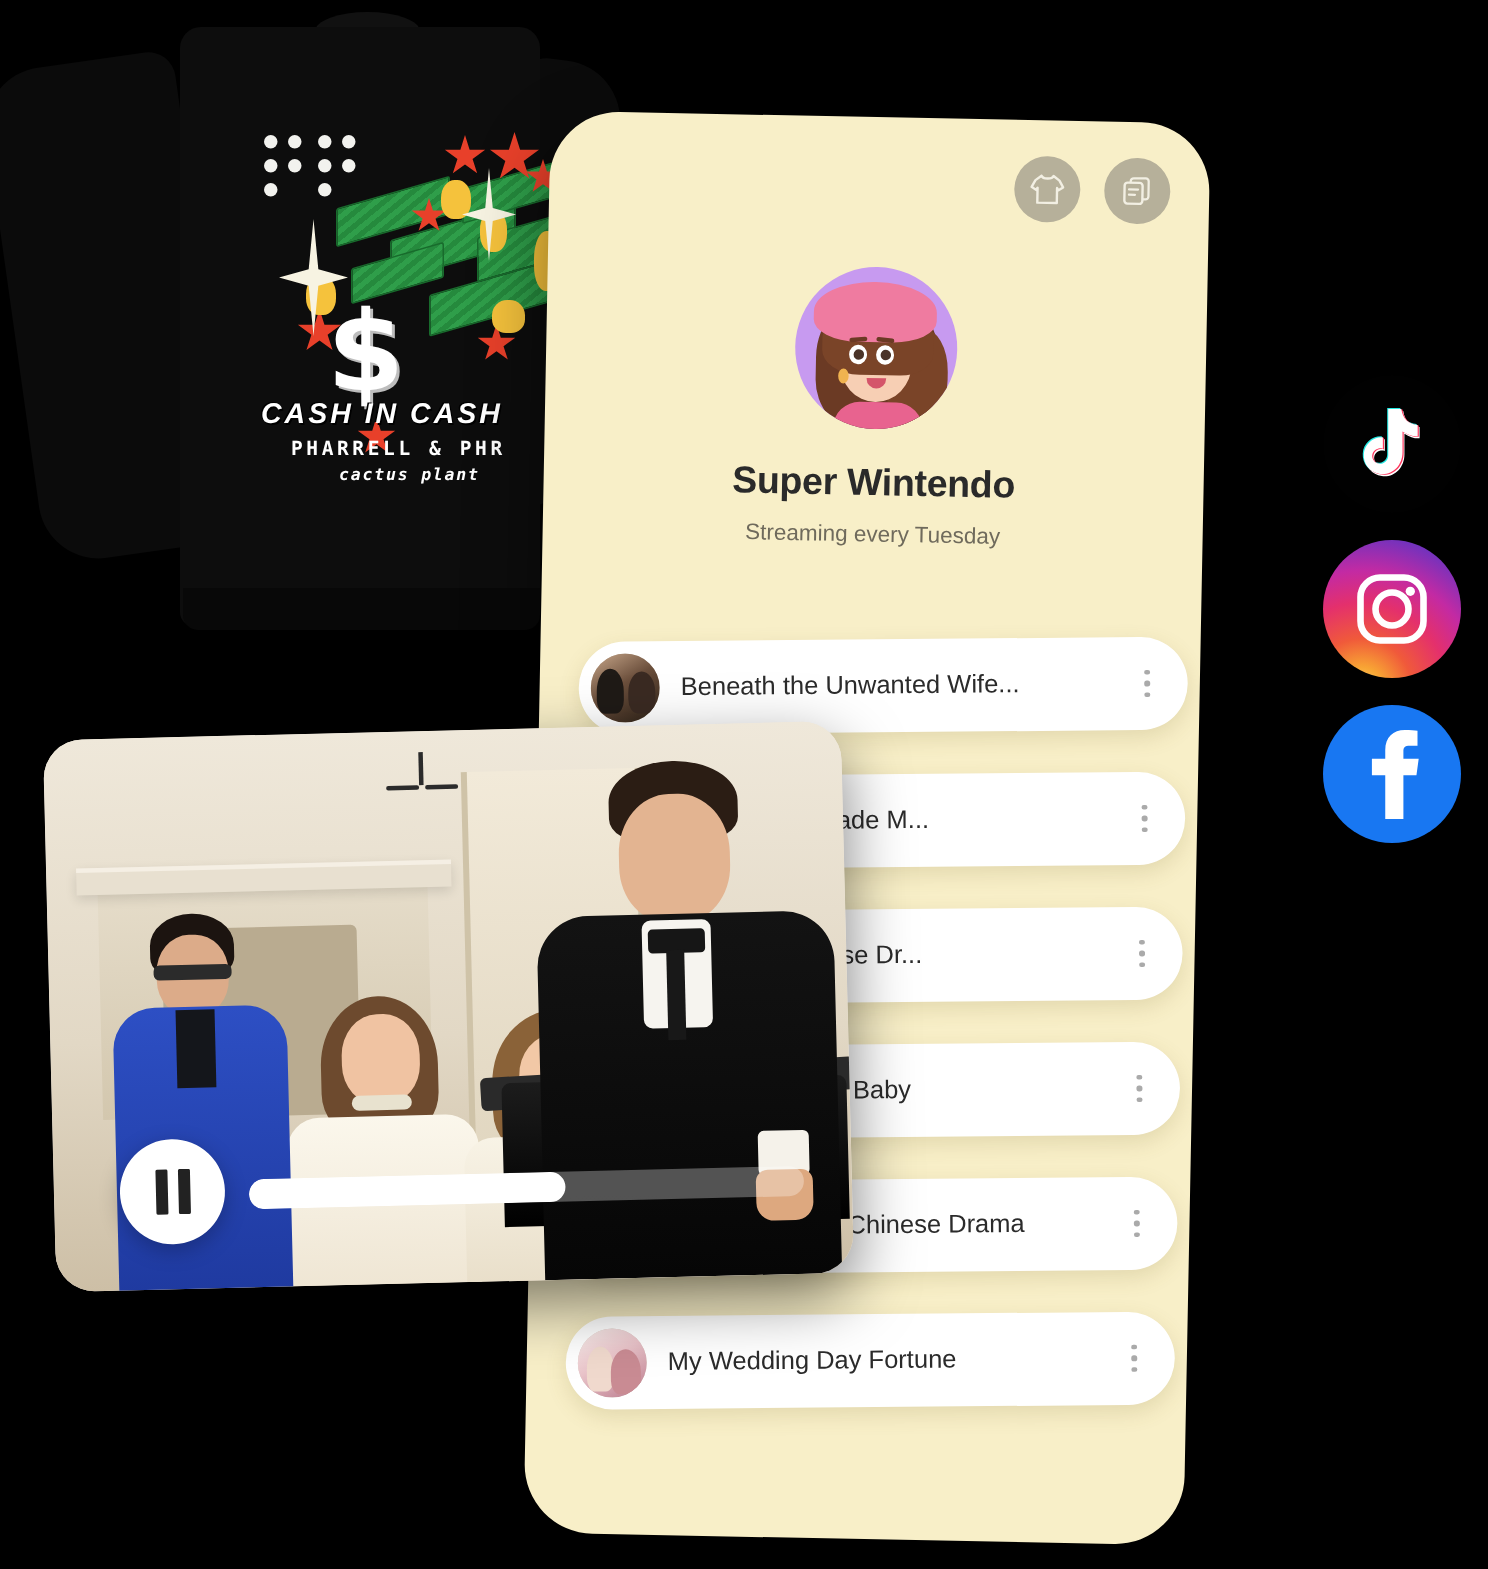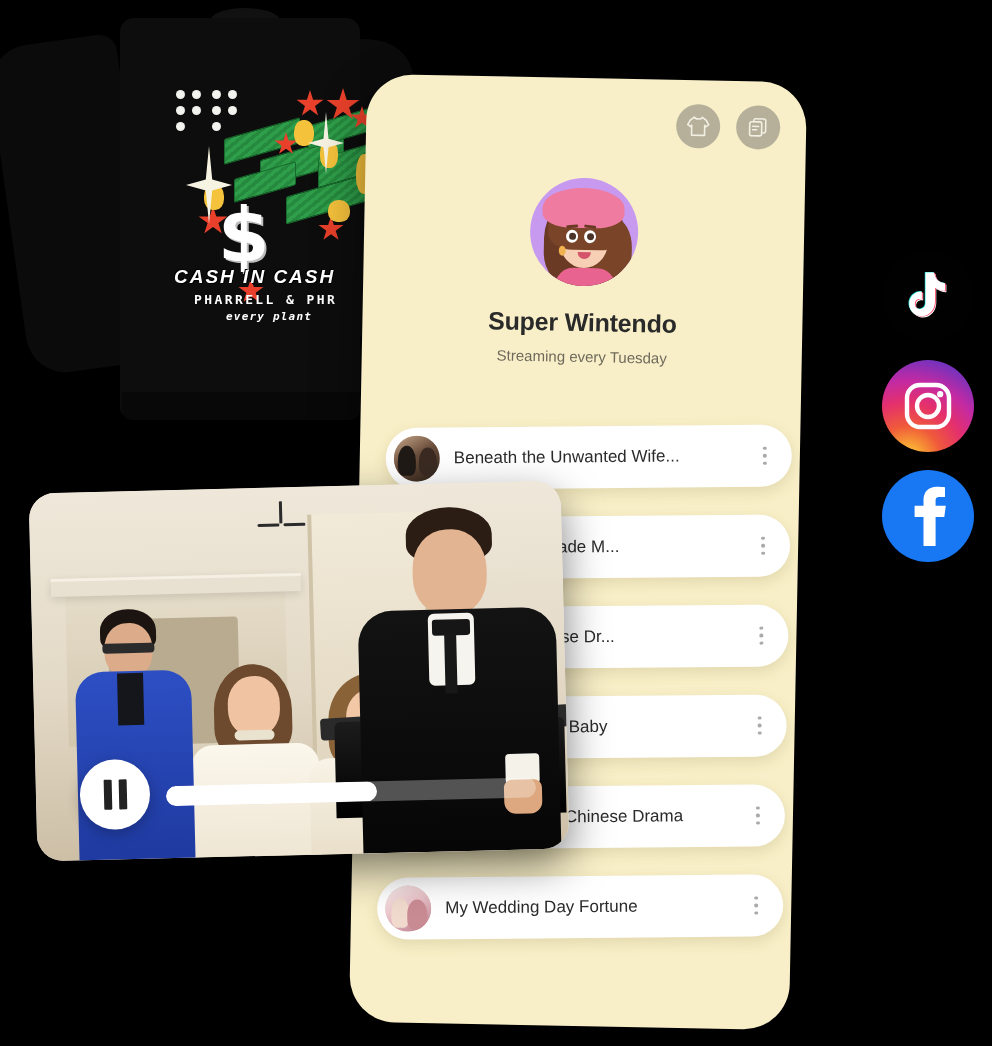--- a/index.html
+++ b/index.html
@@ -497,21 +497,21 @@
       <div class="coin" style="left:160px;top:112px;width:22px;height:22px;"></div>
       <div class="coin" style="left:188px;top:66px;width:18px;height:40px;"></div>
 
       <div class="sparkle" style="left:18px;top:58px;width:46px;height:78px;"></div>
       <div class="sparkle" style="left:140px;top:24px;width:36px;height:62px;"></div>
 
       <div class="dollar">$</div>
 
       <div class="print-line1">CASH IN CASH</div>
       <div class="print-line2">PHARRELL &amp; PHR</div>
-      <div class="print-line3">every plant</div>
+      <div class="print-line3">cactus plant</div>
     </div>
   </div>
 
   <div class="phone-card">
 
     <div class="phone-top-actions">
       <div class="round-btn">
         <svg width="24" height="22" viewBox="0 0 24 22" fill="none">
           <path d="M8 2 L4 5 L1.5 9.5 L4.5 11.5 L5.5 10 L5.5 20 L18.5 20 L18.5 10 L19.5 11.5 L22.5 9.5 L20 5 L16 2 C15 4.4 9 4.4 8 2 Z" stroke="#f2efe3" stroke-width="1.6" stroke-linejoin="round" fill="none"></path>
         </svg>

